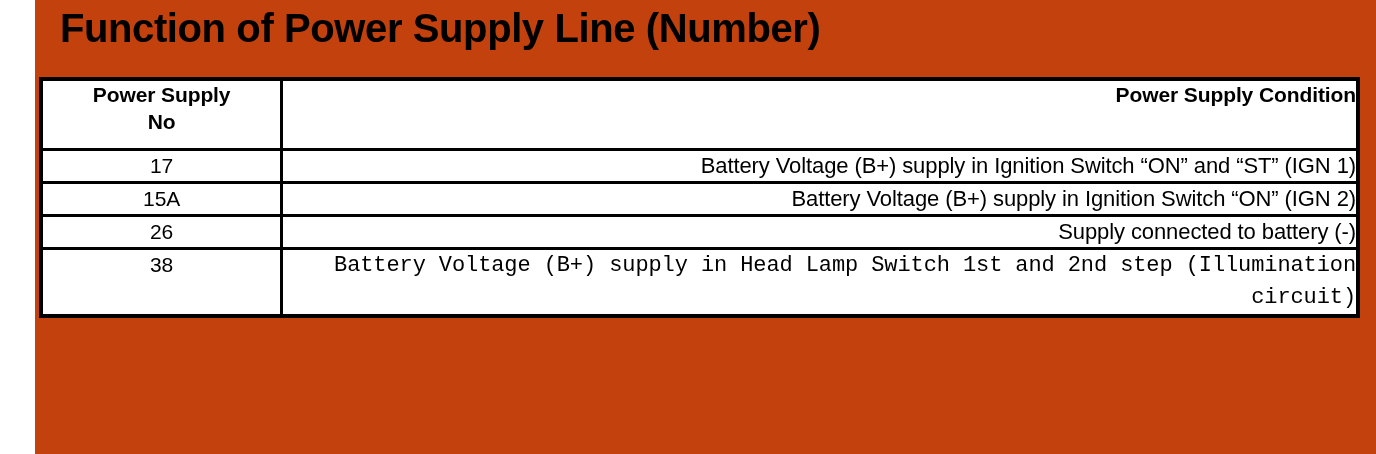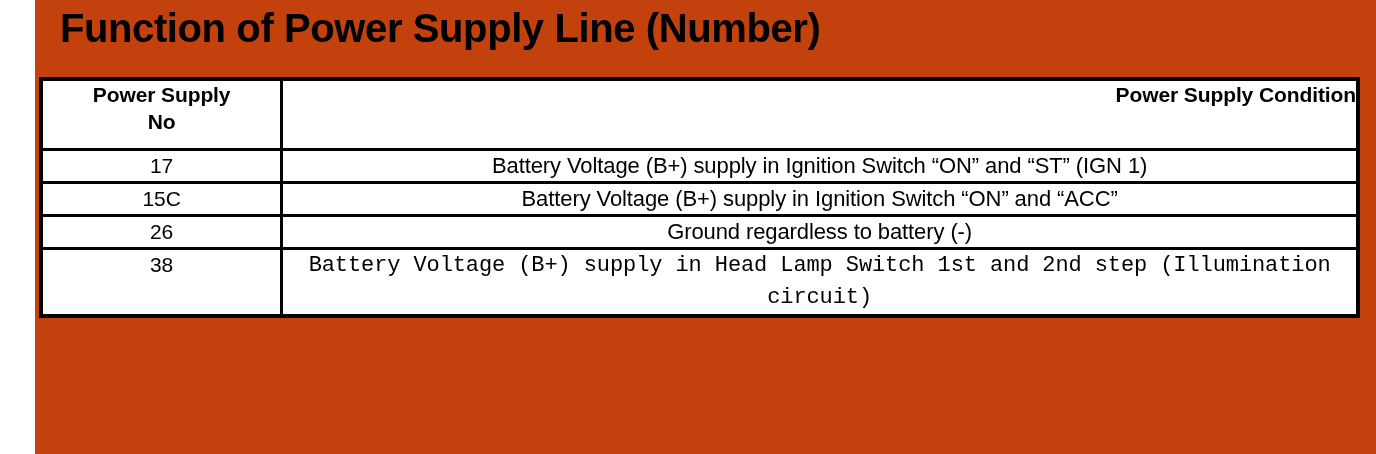--- a/index.html
+++ b/index.html
@@ -91,21 +91,21 @@
   }
   td.num {
     text-align: center;
     vertical-align: top;
     padding: 4px 4px 4px 4px;
     font-family: "Liberation Sans", "DejaVu Sans", sans-serif;
     font-size: 21px;
     line-height: 29px;
   }
   td.cond {
-    text-align: center;
+    text-align: right;
     vertical-align: top;
     padding: 4px 10px 4px 9px;
   }
   tbody tr.r-std td { height: 30px; }
   tbody tr.r-tall td { height: 64px; }
   tbody tr.r-tall td.cond { line-height: 32px; font-family: Liberation Mono, monospace; }
 </style>
 </head>
 <body>
 
@@ -127,26 +127,26 @@
           </th>
           <th class="h-cond" scope="col">Power Supply Condition</th>
         </tr>
       </thead>
       <tbody>
         <tr class="r-std">
           <td class="num">17</td>
           <td class="cond">Battery Voltage (B+) supply in Ignition Switch “ON” and “ST” (IGN 1)</td>
         </tr>
         <tr class="r-std">
-          <td class="num">15C</td>
-          <td class="cond">Battery Voltage (B+) supply in Ignition Switch “ON” and “ACC”</td>
+          <td class="num">15A</td>
+          <td class="cond">Battery Voltage (B+) supply in Ignition Switch “ON” (IGN 2)</td>
         </tr>
         <tr class="r-std">
           <td class="num">26</td>
-          <td class="cond">Ground regardless to battery (-)</td>
+          <td class="cond">Supply connected to battery (-)</td>
         </tr>
         <tr class="r-tall">
           <td class="num">38</td>
           <td class="cond">Battery Voltage (B+) supply in Head Lamp Switch 1st and 2nd step (Illumination circuit)</td>
         </tr>
       </tbody>
     </table>
   </div>
 
 </div>

